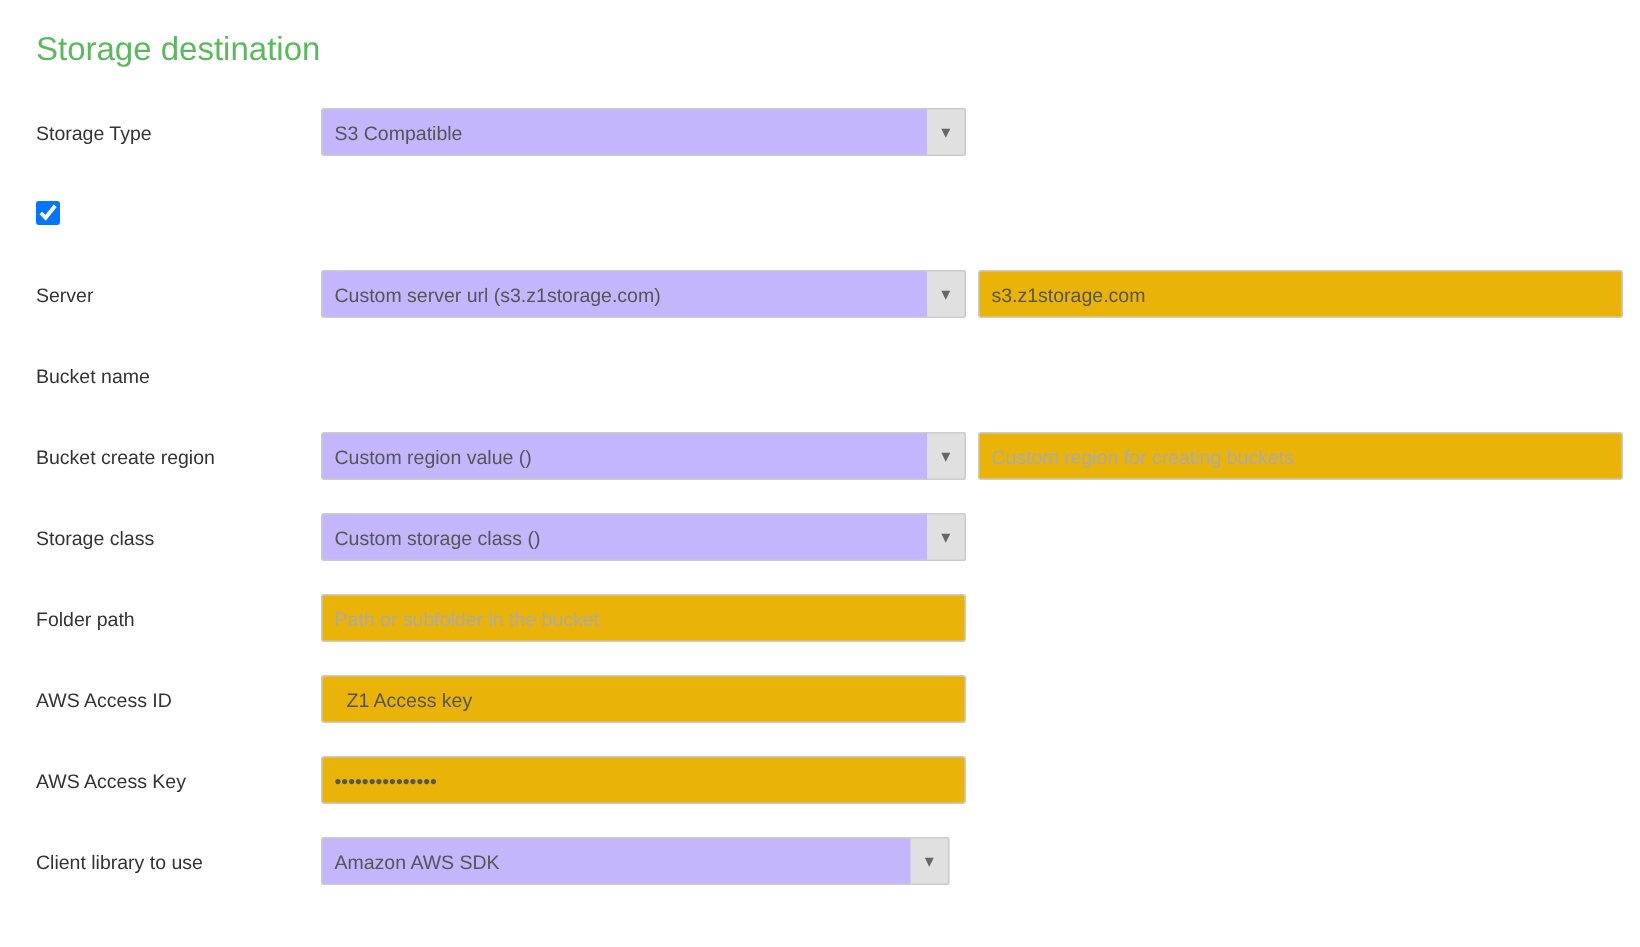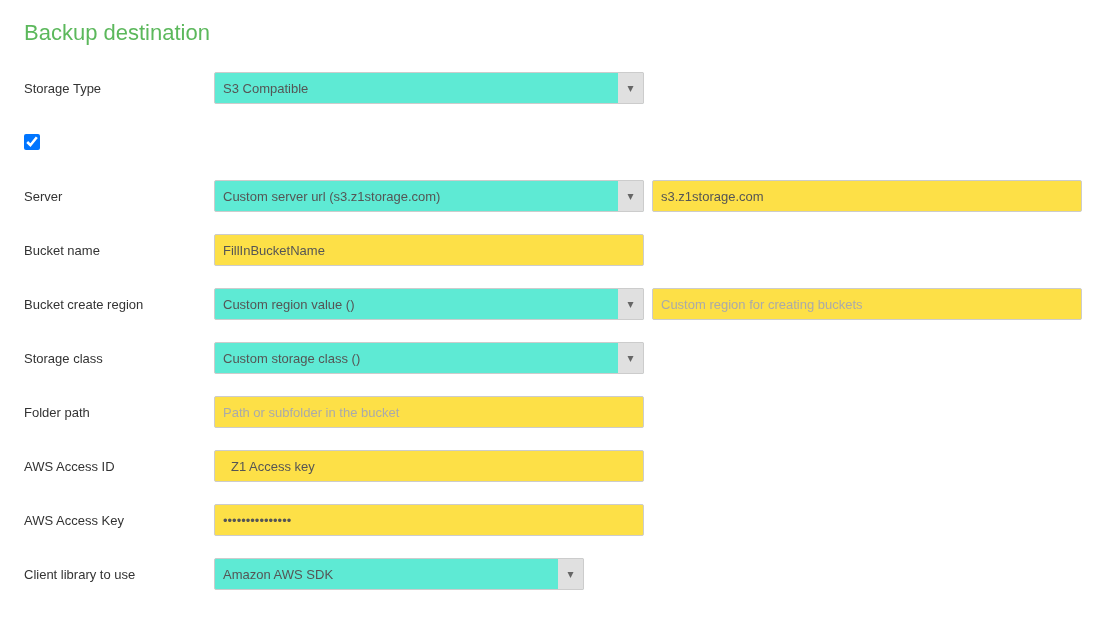--- a/index.html
+++ b/index.html
@@ -28,35 +28,35 @@
       color: #333;
       font-size: 13px;
     }
     .form-control {
       height: 32px;
       border: 1px solid #ccc;
       border-radius: 2px;
       font-size: 13px;
       padding: 0 8px;
       color: #555;
-      background: #fde047;
+      background: #eab308;
     }
     .form-control::placeholder {
       color: #aaa;
     }
     .select-wrapper {
       position: relative;
       display: inline-block;
     }
     select.form-control {
       appearance: none;
       -webkit-appearance: none;
       padding-right: 28px;
       cursor: pointer;
-      background: #5eead4;
+      background: #c4b5fd;
     }
     .select-arrow {
       position: absolute;
       right: 0;
       top: 0;
       height: 32px;
       width: 26px;
       background: #e0e0e0;
       border: 1px solid #ccc;
       border-left: none;
@@ -93,36 +93,36 @@
       margin-left: 8px;
     }
     .storage-class-select {
       width: 430px;
     }
     .storage-class-input {
       width: 430px;
       margin-left: 8px;
     }
     .client-lib-select {
-      width: 370px;
+      width: 419px;
     }
     input[type="checkbox"] {
       width: 16px;
       height: 16px;
       cursor: pointer;
     }
     .row-with-extra {
       display: flex;
       align-items: center;
     }
   </style>
 </head>
 <body>
 
-<h1>Backup destination</h1>
+<h1>Storage destination</h1>
 
 <div class="form-row">
   <div class="form-label">Storage Type</div>
   <div class="select-wrapper">
     <select class="form-control storage-type-select">
       <option>S3 Compatible</option>
       <option>Amazon S3</option>
       <option>Backblaze B2</option>
       <option>Google Cloud Storage</option>
     </select>
@@ -143,21 +143,20 @@
         <option>Default AWS endpoint</option>
       </select>
       <div class="select-arrow"></div>
     </div>
     <input type="text" class="form-control server-input" value="s3.z1storage.com" style="">
   </div>
 </div>
 
 <div class="form-row">
   <div class="form-label">Bucket name</div>
-  <input type="text" class="form-control" value="FillInBucketName" style="width: 430px;">
 </div>
 
 <div class="form-row">
   <div class="form-label">Bucket create region</div>
   <div class="row-with-extra">
     <div class="select-wrapper">
       <select class="form-control bucket-region-select">
         <option>Custom region value ()</option>
         <option>us-east-1</option>
         <option>us-west-2</option>

